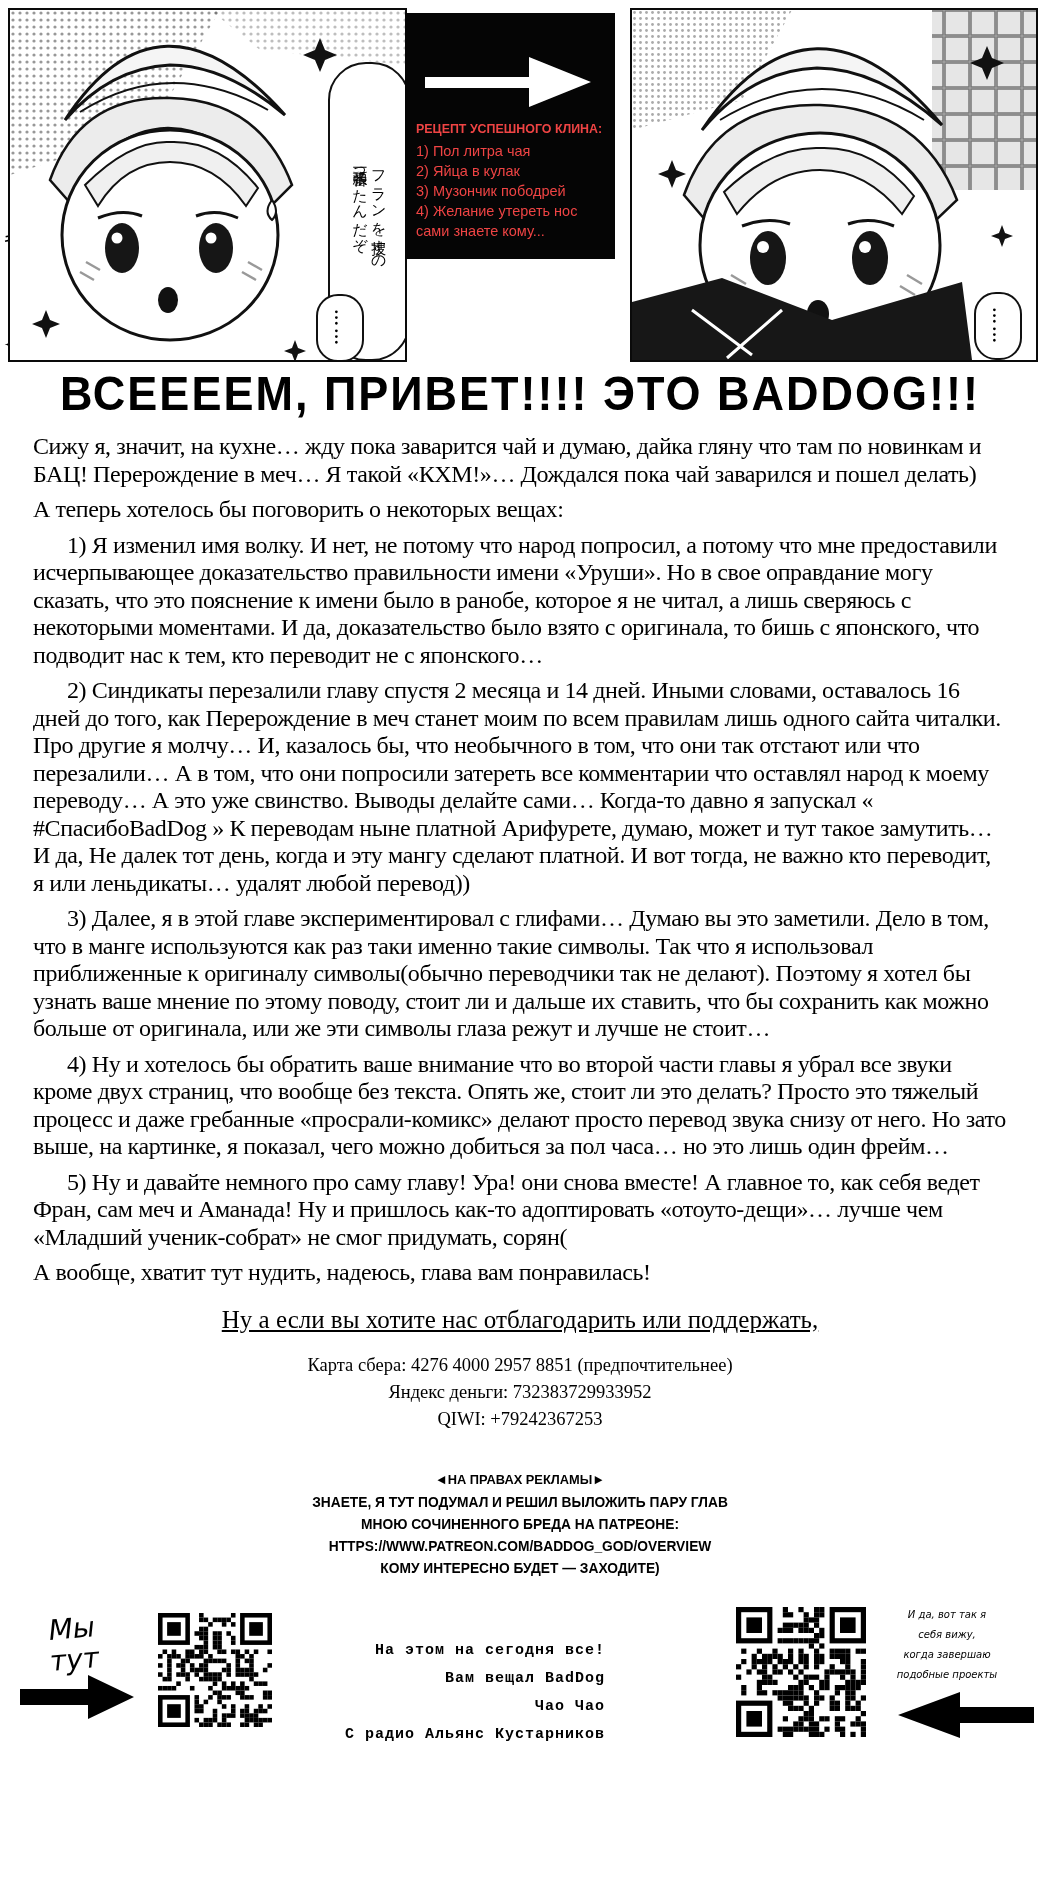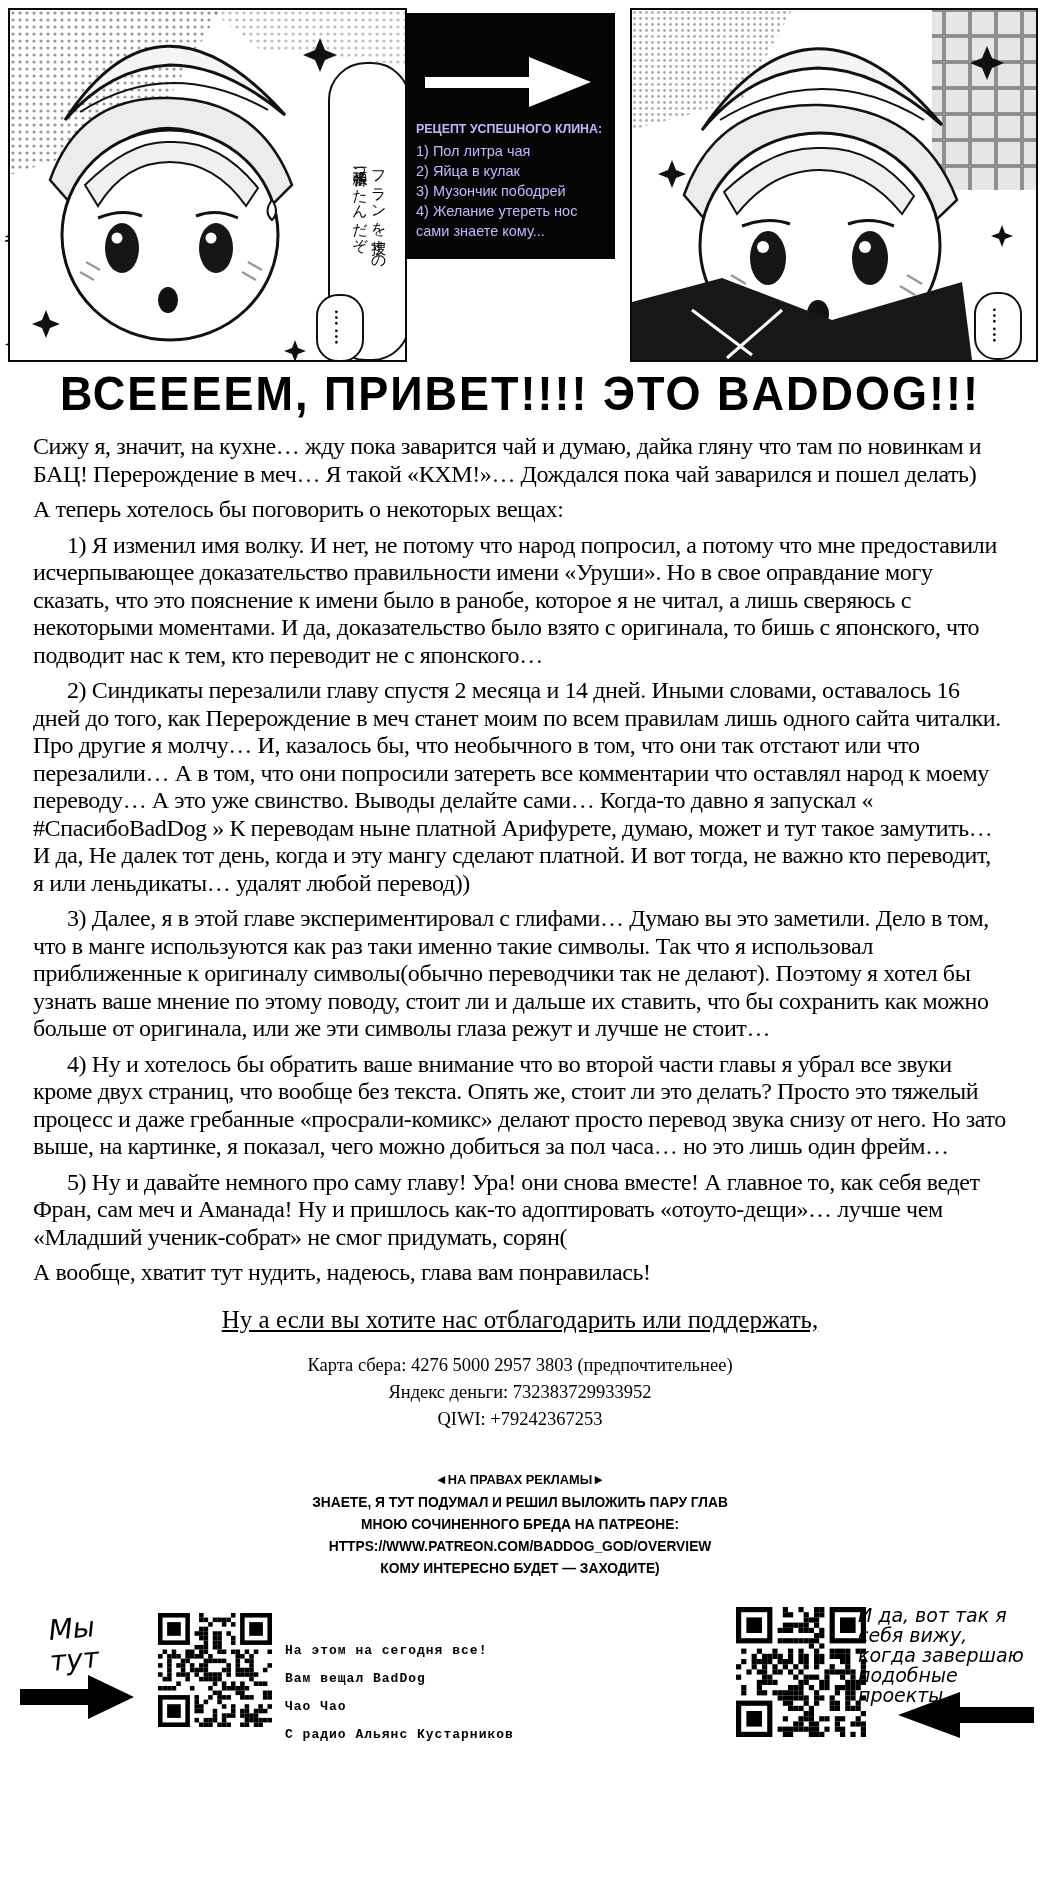--- a/index.html
+++ b/index.html
@@ -26,21 +26,21 @@
       background:#fff;border:2.5px solid #111;border-radius:38px;
       display:flex;align-items:center;justify-content:center;}
   .bubble-cols{writing-mode:vertical-rl;text-orientation:upright;font-size:15px;
       line-height:1.25;font-family:"DejaVu Sans",sans-serif;}
   .silence-bubble{position:absolute;width:44px;height:64px;background:#fff;border:2.5px solid #111;
       border-radius:22px;display:flex;align-items:center;justify-content:center;}
   .sb-left{left:306px;top:284px;} .sb-right{left:342px;top:282px;}
   .silence-txt{writing-mode:vertical-rl;font-size:17px;font-weight:bold;letter-spacing:2px;}
 
   
-  .recipe-box{position:absolute;left:405px;top:13px;width:210px;height:246px;background:#050505;color:#c4b5fd;}
+  .recipe-box{position:absolute;left:405px;top:13px;width:210px;height:246px;background:#050505;color:#ef4444;}
   .recipe-arrow{position:absolute;left:14px;top:30px;}
   .recipe-content{position:absolute;left:11px;top:108px;width:190px;}
   .recipe-title{font-family:"Liberation Sans",sans-serif;font-weight:bold;font-size:13.5px;
       letter-spacing:0;transform:scaleX(.92);transform-origin:left;white-space:nowrap;margin-bottom:5px;}
   .recipe-item{font-family:"Liberation Sans",sans-serif;font-size:14.5px;line-height:20px;}
 
   
   .big-title{margin:6px 0 0;text-align:center;font-family:"Liberation Sans",sans-serif;
       font-weight:800;font-size:45px;line-height:48px;letter-spacing:2px;white-space:nowrap;
       transform:scaleY(1.08);transform-origin:top;}
@@ -62,24 +62,24 @@
   
   .footer{position:relative;margin-top:26px;height:158px;}
   .my-label{position:absolute;left:18px;top:8px;width:110px;text-align:center;
       font-family:"DejaVu Sans",sans-serif;font-style:italic;font-size:28px;line-height:31px;
       transform:rotate(-5deg);}
   .arrow-right{position:absolute;left:20px;top:68px;}
   .arrow-left{position:absolute;left:872px;top:84px;}
   .qr{background:#fff;}
   .qr-left{position:absolute;left:158px;top:8px;}
   .qr-right{position:absolute;left:736px;top:2px;}
-  .center-text{position:absolute;left:285px;top:32px;width:320px;text-align:left;
-      font-family:"Liberation Mono",monospace;font-weight:bold;font-size:13px;line-height:28px;letter-spacing:1px;}
-  .right-note{position:absolute;left:858px;top:0;width:178px;
-      font-family:"DejaVu Sans",sans-serif;font-style:italic;font-size:19px;line-height:20px;}
+  .center-text{position:absolute;left:285px;top:32px;width:320px;text-align:right;
+      font-family:"Liberation Mono",monospace;font-weight:bold;font-size:15px;line-height:28px;letter-spacing:1px;}
+  .right-note{position:absolute;left:858px;top:0;width:178px;text-align:center;
+      font-family:"DejaVu Sans",sans-serif;font-style:italic;font-size:10px;line-height:20px;}
 </style>
 </head>
 <body>
 
 <div class="page">
 
   <div class="top-strip">
 
     <div class="margin-deco">
       <div class="deco-text vtext jp">おとうとでし</div>
@@ -201,21 +201,21 @@
     <p class="pt">3)  Далее, я в этой главе экспериментировал с глифами… Думаю вы это заметили. Дело в том, что в манге используются как раз таки именно такие символы. Так что я использовал приближенные к оригиналу символы(обычно переводчики так не делают). Поэтому я хотел бы узнать ваше мнение по этому поводу, стоит ли и дальше их ставить, что бы сохранить как можно больше от оригинала, или же эти символы глаза режут и лучше не стоит…</p>
     <p class="pt">4)  Ну и хотелось бы обратить ваше внимание что во второй части главы я убрал все звуки кроме двух страниц, что вообще без текста. Опять же, стоит ли это делать? Просто это тяжелый процесс и даже гребанные «просрали-комикс» делают просто перевод звука снизу от него. Но зато выше, на картинке, я показал, чего можно добиться за пол часа… но это лишь один фрейм…</p>
     <p class="pt">5)  Ну и давайте немного про саму главу! Ура! они снова вместе! А главное то, как себя ведет Фран, сам меч и Аманада! Ну и пришлось как-то адоптировать «отоуто-дещи»… лучше чем «Младший ученик-собрат» не смог придумать, сорян(</p>
     <p>А вообще, хватит тут нудить, надеюсь, глава вам понравилась!</p>
   </div>
 
   <div class="donate-intro">
     <div>Ну а если вы хотите нас отблагодарить или поддержать,</div>
   </div>
   <div class="donate-lines">
-    <div>Карта сбера: 4276 5000 2957 3803 (предпочтительнее)</div>
+    <div>Карта сбера: 4276 4000 2957 8851 (предпочтительнее)</div>
     <div>Яндекс деньги: 732383729933952</div>
     <div>QIWI: +79242367253</div>
   </div>
 
   <div class="ad">
     <div class="ad-header">◄НА ПРАВАХ РЕКЛАМЫ►</div>
     <div>ЗНАЕТЕ, Я ТУТ ПОДУМАЛ И РЕШИЛ ВЫЛОЖИТЬ ПАРУ ГЛАВ</div>
     <div>МНОЮ СОЧИНЕННОГО БРЕДА НА ПАТРЕОНЕ:</div>
     <div>HTTPS://WWW.PATREON.COM/BADDOG_GOD/OVERVIEW</div>
     <div>КОМУ ИНТЕРЕСНО БУДЕТ — ЗАХОДИТЕ)</div>

